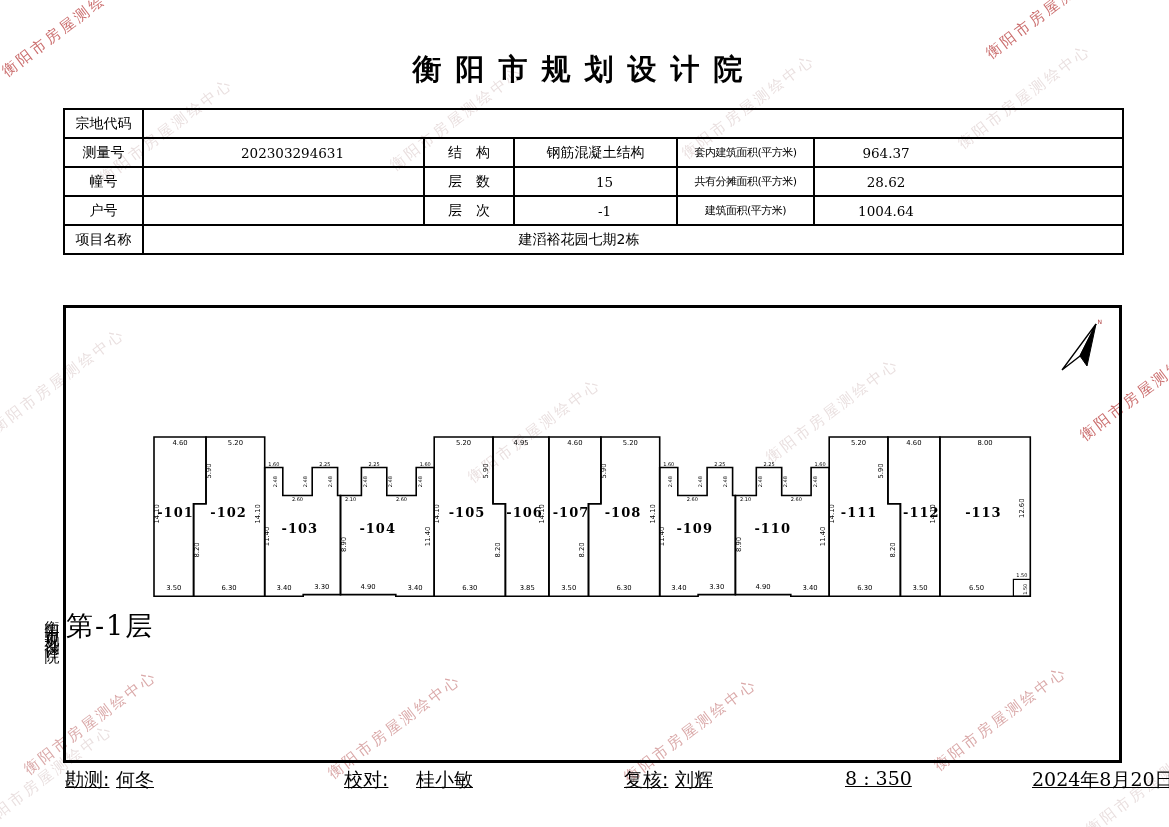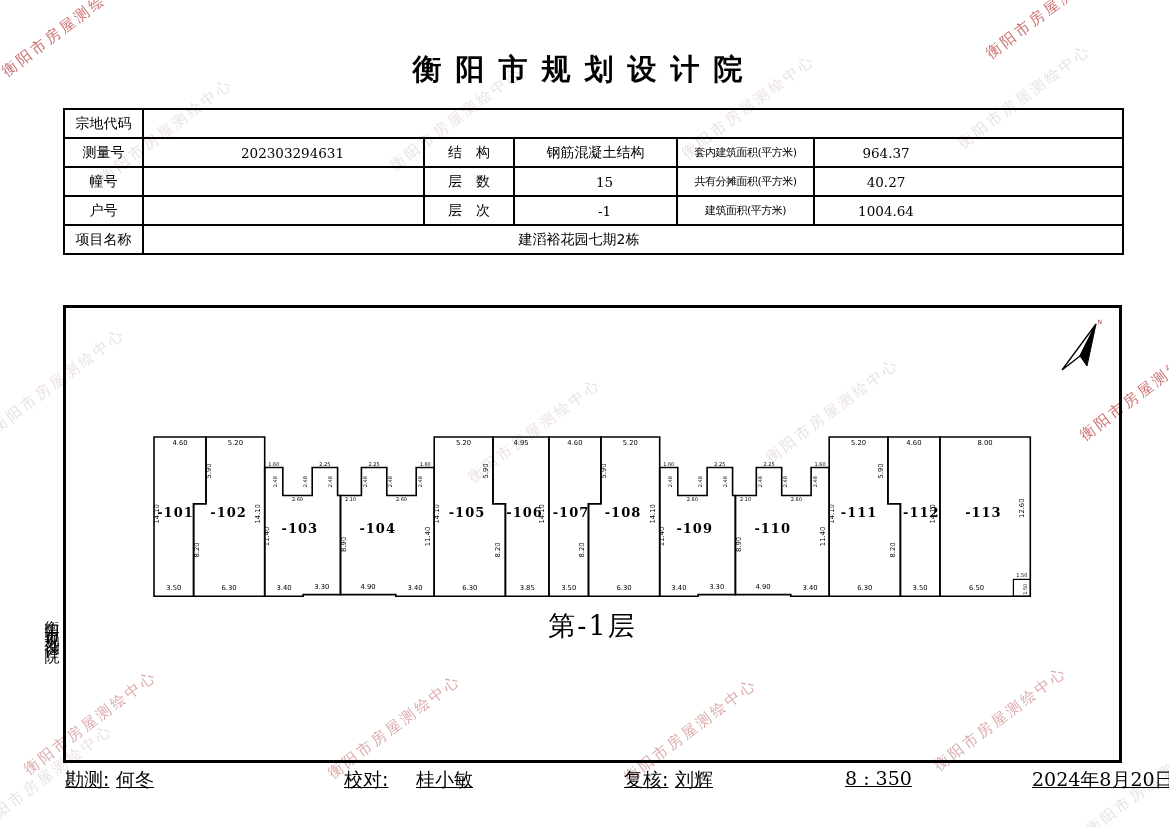--- a/index.html
+++ b/index.html
@@ -33,21 +33,21 @@
   table.info td.num{font-family:"DejaVu Serif",serif;font-size:13.5px;padding-right:165px;}
   table.info td.merged{padding-right:108px;}
   table.info td.val{font-family:"DejaVu Serif",serif;font-size:13.5px;padding-left:18px;}
   table.info td.cn{font-family:"DejaVu Sans",sans-serif;}
   
   .frame{
     position:absolute;left:63px;top:305px;width:1053px;height:452px;
     border:3px solid #000;z-index:1;background:transparent;
   }
   .caption{
-    position:absolute;left:0;top:300px;width:1053px;text-align:center;
+    position:absolute;left:0;top:300px;width:1053px;text-align:left;
     font-size:27px;letter-spacing:2px;font-family:"DejaVu Serif",serif;
   }
   .north{position:absolute;left:994px;top:12px;width:44px;height:60px;}
   .north .n-label{position:absolute;right:2px;top:-2px;font-size:6px;color:#a33;}
   
   #plan-svg{position:absolute;left:86px;top:127px;}
   #plan-svg .poly{fill:none;stroke:#000;stroke-width:1.6;stroke-linejoin:miter;}
   #plan-svg .xtra{fill:none;stroke:#000;stroke-width:1.2;}
   #plan-svg text{text-anchor:middle;fill:#000;}
   #plan-svg .u{font:bold 13px "DejaVu Serif",serif;letter-spacing:1px;}
@@ -108,21 +108,21 @@
         <td class="cn">钢筋混凝土结构</td>
         <td class="small">套内建筑面积(平方米)</td>
         <td class="num">964.37</td>
       </tr>
       <tr>
         <td class="cn">幢号</td>
         <td></td>
         <td class="cn">层　数</td>
         <td class="val">15</td>
         <td class="small">共有分摊面积(平方米)</td>
-        <td class="num">40.27</td>
+        <td class="num">28.62</td>
       </tr>
       <tr>
         <td class="cn">户号</td>
         <td></td>
         <td class="cn">层　次</td>
         <td class="val">-1</td>
         <td class="small">建筑面积(平方米)</td>
         <td class="num">1004.64</td>
       </tr>
       <tr>

